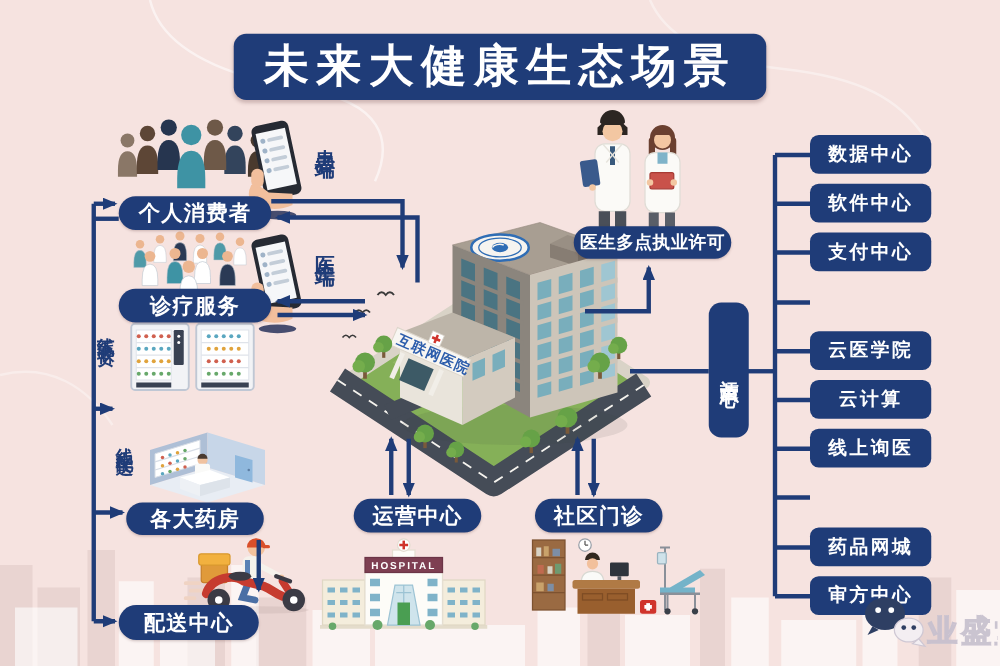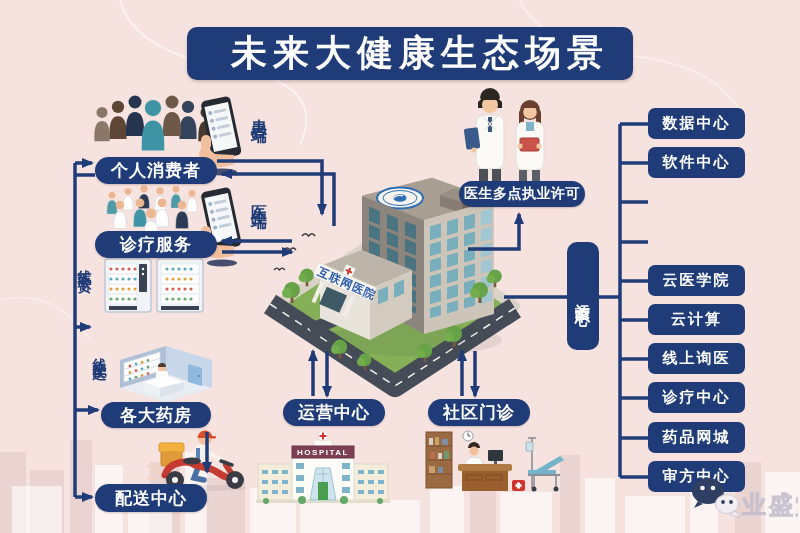--- a/index.html
+++ b/index.html
@@ -5,21 +5,21 @@
   html,body{margin:0;padding:0;background:#f6e3e0;}
   .stage{position:relative;width:800px;height:533px;background:#f6e3e0;overflow:hidden;
          font-family:"Liberation Sans","DejaVu Sans",sans-serif;}
   svg{display:block;}
   .decor{position:absolute;left:0;top:0;z-index:0;}
   .illus{position:absolute;z-index:2;}
   .connectors{position:absolute;left:0;top:0;z-index:3;pointer-events:none;}
   .title{position:absolute;left:187px;top:27px;width:426px;height:53px;z-index:4;
          background:#1f3c78;border-radius:10px;color:#fff;font-weight:bold;font-size:36px;
          letter-spacing:6px;display:flex;align-items:center;justify-content:center;
-         box-shadow:0 2px 3px rgba(90,50,50,.25);padding-left:20px;}
+         box-shadow:0 2px 3px rgba(90,50,50,.25);}
   .pill{position:absolute;z-index:4;background:#1f3c78;color:#fff;font-weight:bold;
         border-radius:16px;display:flex;align-items:center;justify-content:center;
         font-size:17px;letter-spacing:1px;box-shadow:0 1px 2px rgba(90,50,50,.25);}
   .pill.sm{font-size:14px;letter-spacing:0.5px;}
   .box{position:absolute;left:648px;width:97px;height:31px;z-index:4;background:#1f3c78;
        color:#fff;font-weight:bold;border-radius:7px;display:flex;align-items:center;
        justify-content:center;font-size:15px;letter-spacing:2px;font-family:Liberation Serif, serif;}
   .hub{position:absolute;left:567px;top:242px;width:32px;height:108px;z-index:4;
        background:#1f3c78;border-radius:10px;display:flex;align-items:center;justify-content:center;}
   .vtext{writing-mode:vertical-rl;text-orientation:upright;font-weight:bold;color:#1f3c78;
@@ -474,24 +474,24 @@
     <circle cx="118" cy="63" r="2.5" fill="#3a4049"></circle>
       <circle cx="140" cy="63" r="2.5" fill="#3a4049"></circle>
   </svg>
 
   <div class="hub">
     <span class="vtext">运营中心</span>
   </div>
 
   <div class="box" style="top:108px">数据中心</div>
   <div class="box" style="top:147px">软件中心</div>
+  <div class="box" style="top:186px">支付中心</div>
   <div class="box" style="top:265px">云医学院</div>
   <div class="box" style="top:304px">云计算</div>
   <div class="box" style="top:343px">线上询医</div>
-  <div class="box" style="top:382px">诊疗中心</div>
   <div class="box" style="top:422px">药品网城</div>
   <div class="box" style="top:461px">审方中心</div>
 
   <svg class="watermark" width="112" height="54" viewBox="0 0 112 54">
     <g>
       <ellipse cx="22" cy="17" rx="16" ry="13" fill="#2e3f63"></ellipse>
       <path d="M12,27 l-4,7 9,-4 z" fill="#2e3f63"></path>
       <circle cx="16.5" cy="14" r="2.3" fill="#fff"></circle>
         <circle cx="27" cy="14" r="2.3" fill="#fff"></circle>
       <ellipse cx="41" cy="30" rx="11.5" ry="9.5" fill="#f3eef2" stroke="#cfc8d4"></ellipse>

